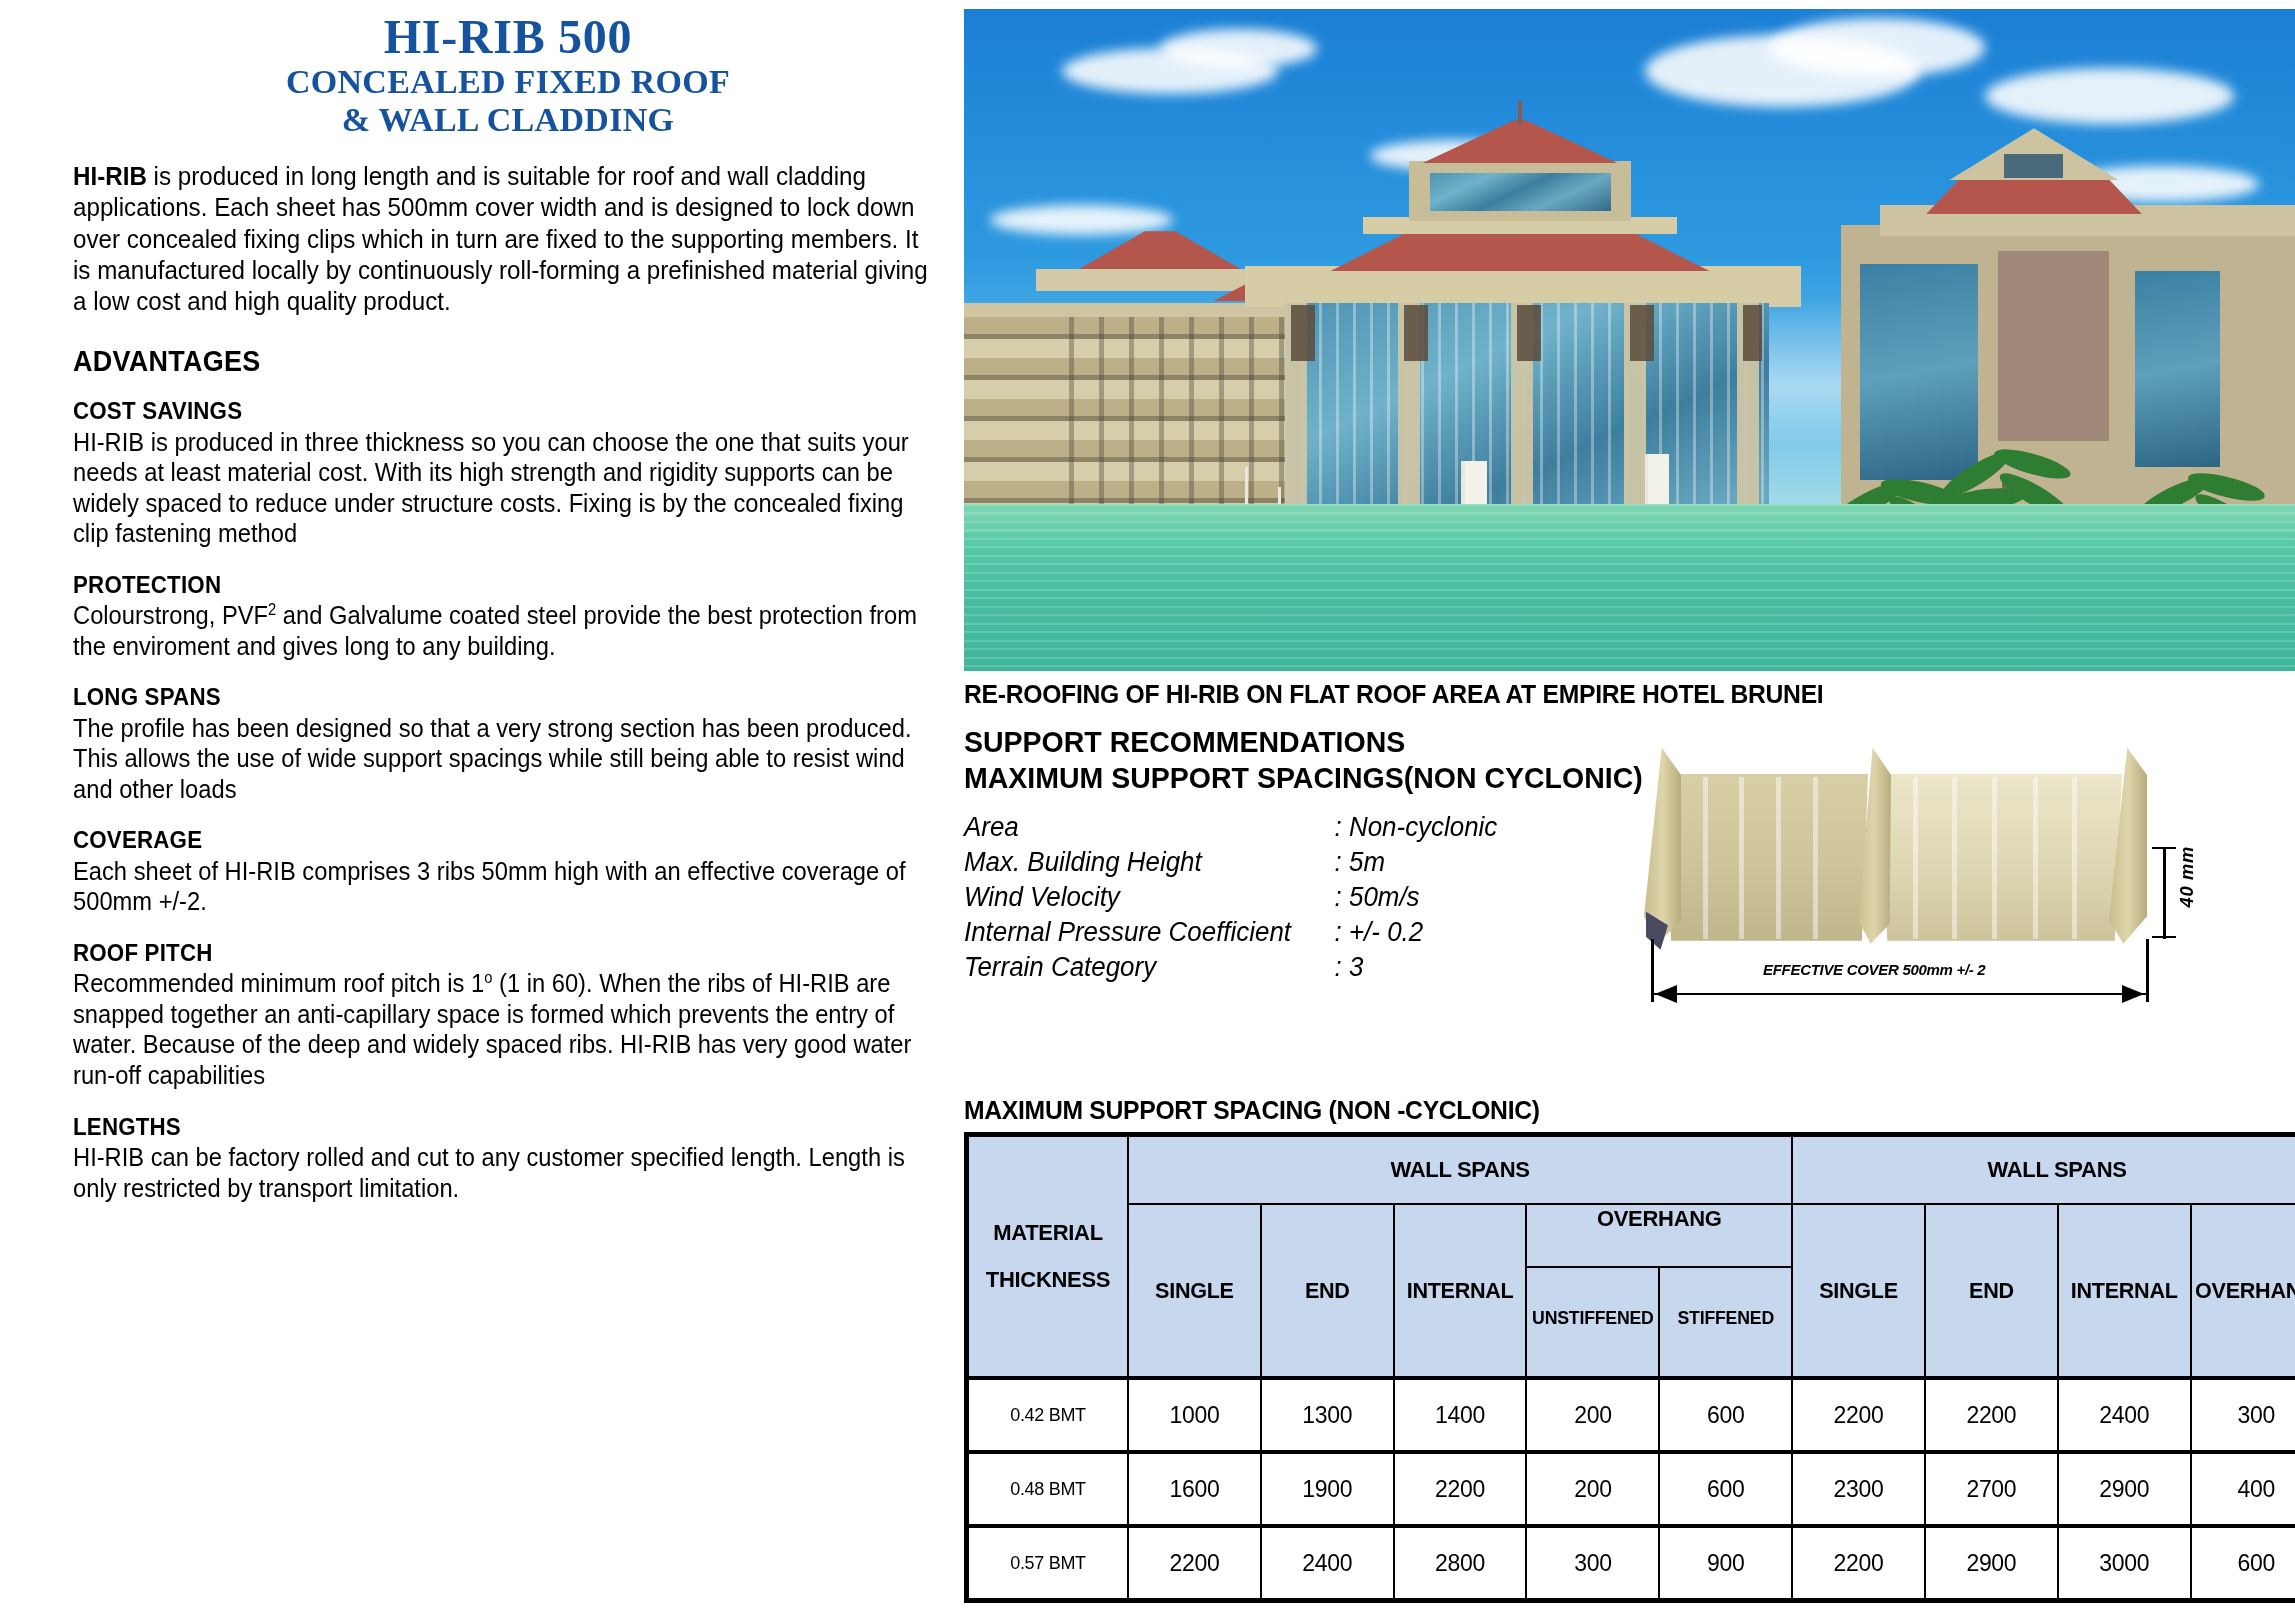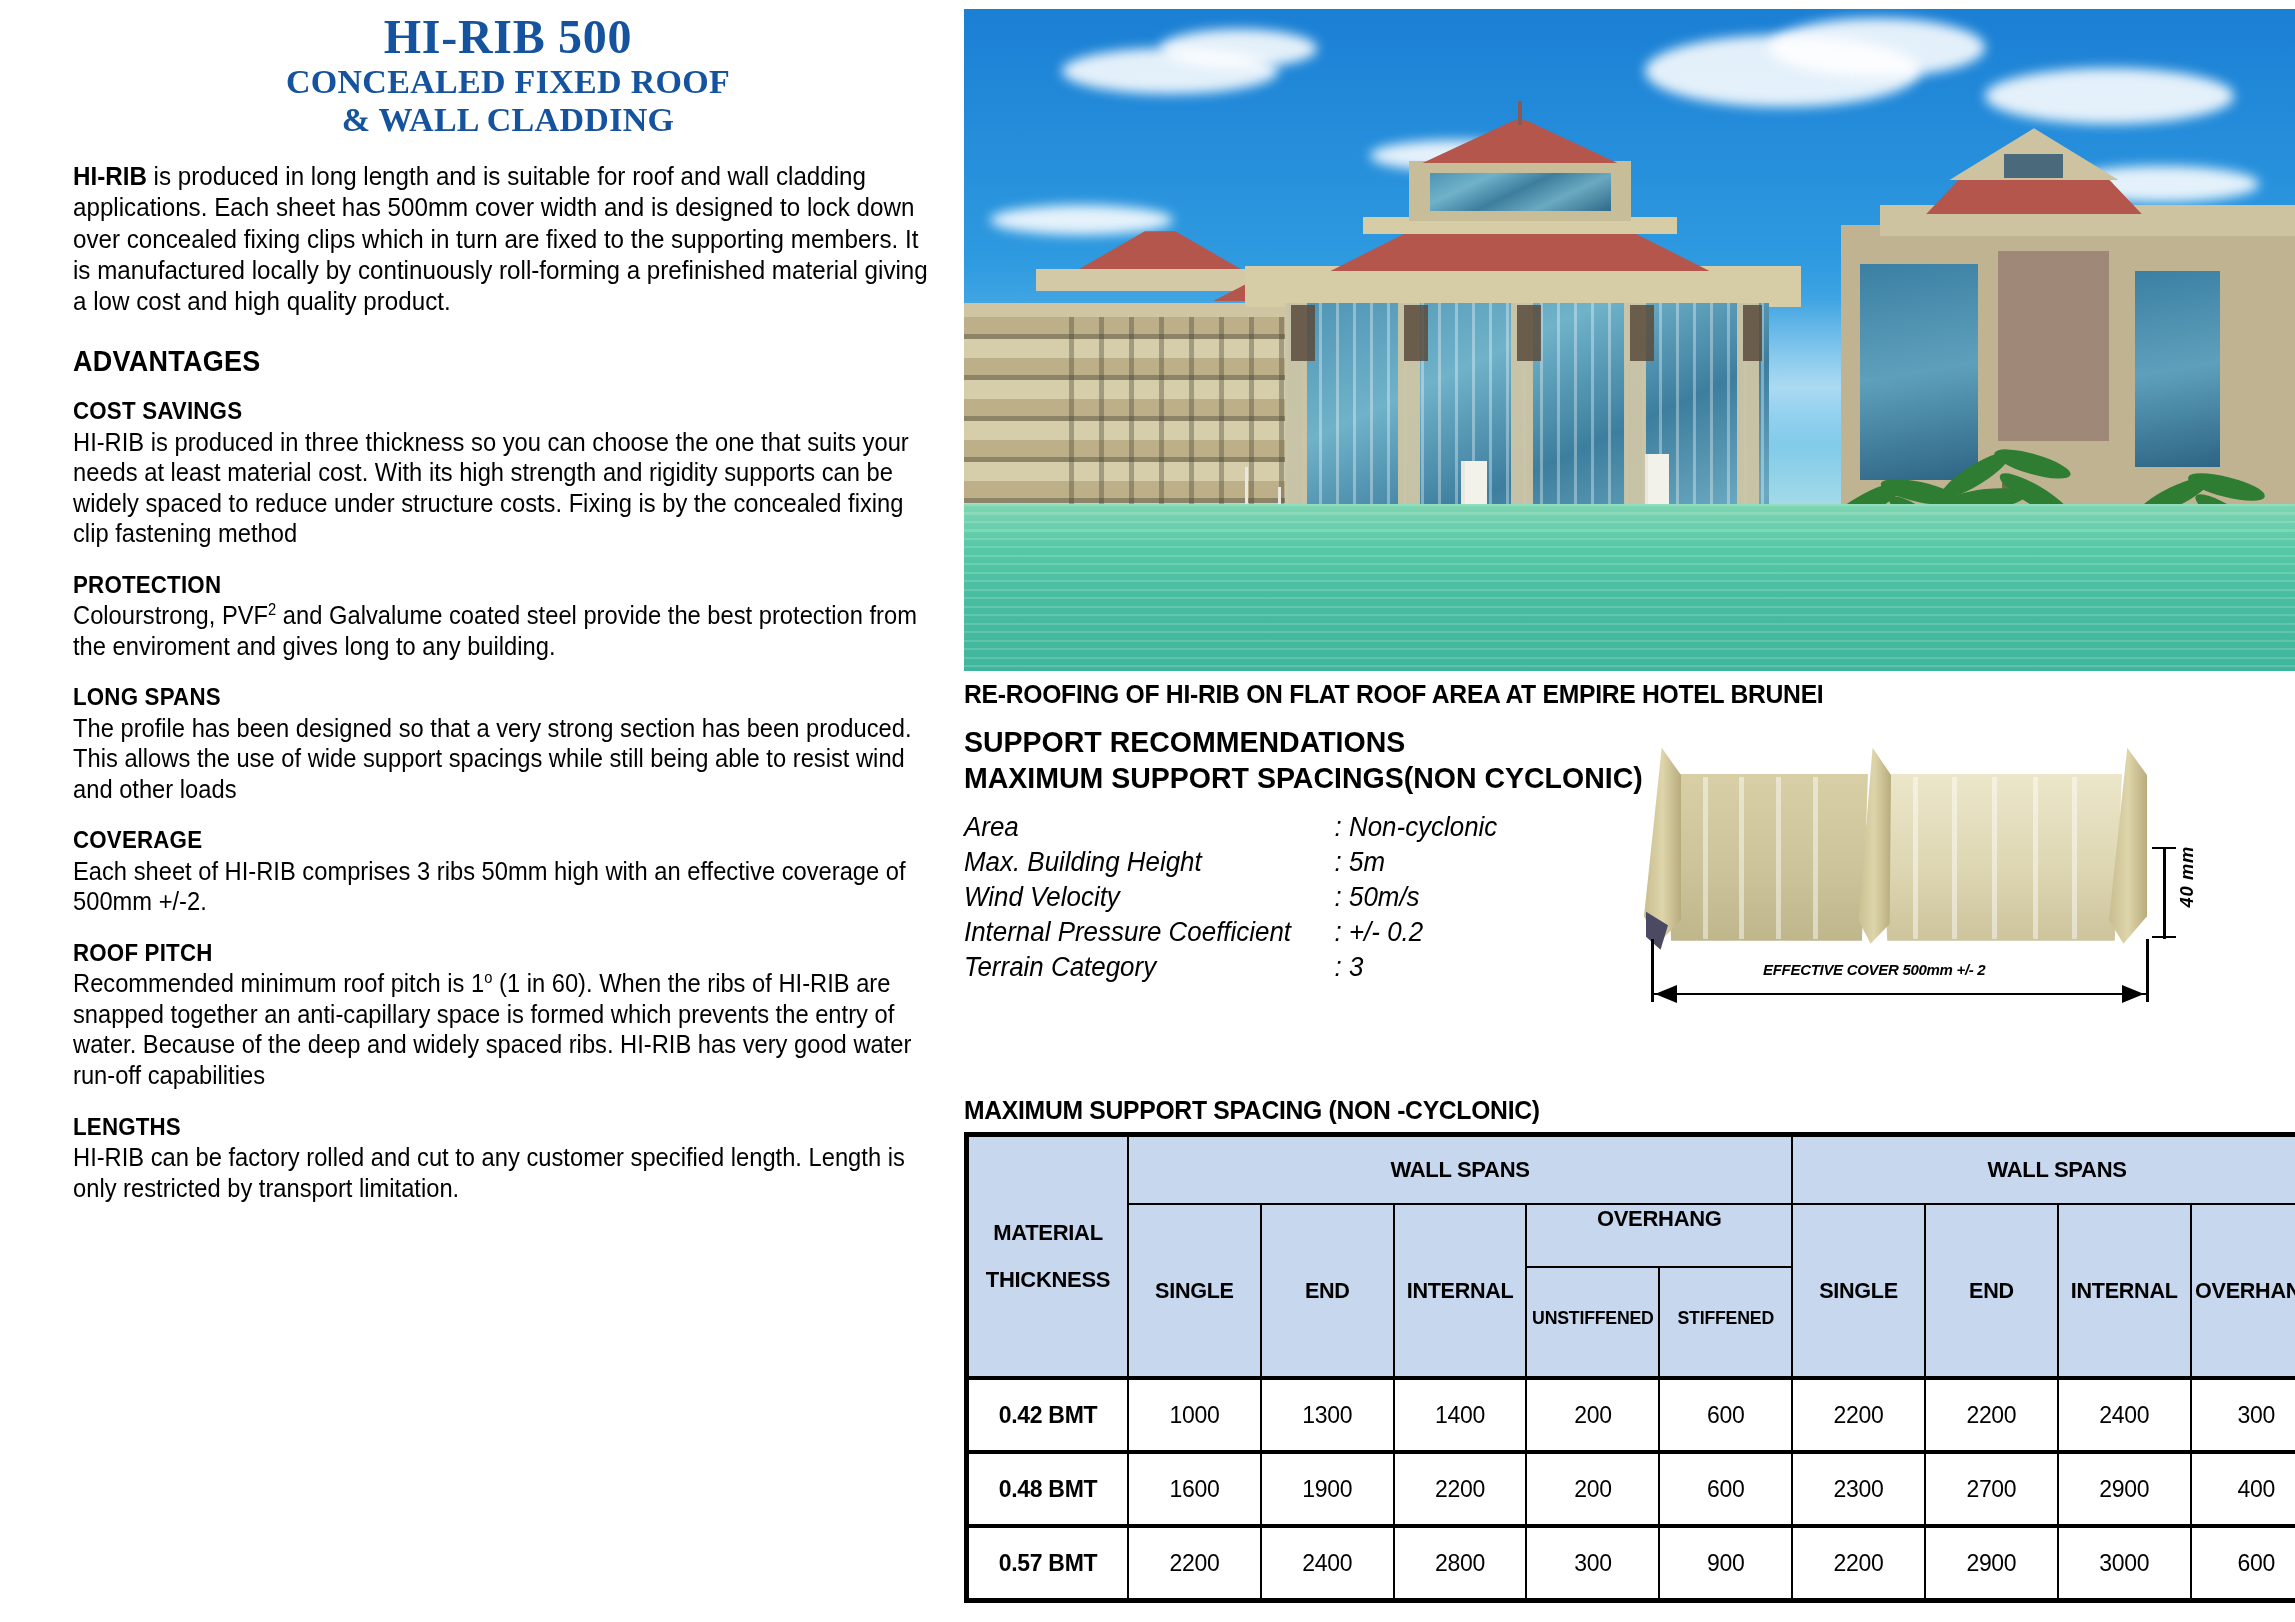--- a/index.html
+++ b/index.html
@@ -84,21 +84,21 @@
               table-layout:fixed;border:5.2px solid #000;background:#fff;}
   table.spans th,table.spans td{border:2px solid #000;text-align:center;vertical-align:middle;}
   table.spans th{background:#c6d7ee;font-weight:bold;}
   .th-grp{font-size:22px;letter-spacing:-0.3px;height:64px;}
   .th-mat{font-size:22px;letter-spacing:-0.3px;line-height:2.1;}
   .th-col{font-size:21.6px;letter-spacing:-0.3px;height:98px;}
   .th-oh-top{font-size:22px;letter-spacing:-0.3px;padding-bottom:34px;}
   .th-oh-sub{font-size:17.7px;font-weight:normal;letter-spacing:-0.2px;height:98px;
              vertical-align:bottom;padding-bottom:9.2px;}
   td.cell{font-size:23px;height:68px;letter-spacing:-0.3px;}
-  td.matcell{font-weight:bold;font-size:23px;}
+  td.matcell{font-weight:normal;font-size:18px;}
   tr.datarow td{border-top:4.6px solid #000;}
 </style>
 </head>
 <body>
 
 <div id="left-col">
 
   <div class="title-block">
     <div class="title-main">HI-RIB 500</div>
     <div class="title-sub">CONCEALED FIXED ROOF</div>

